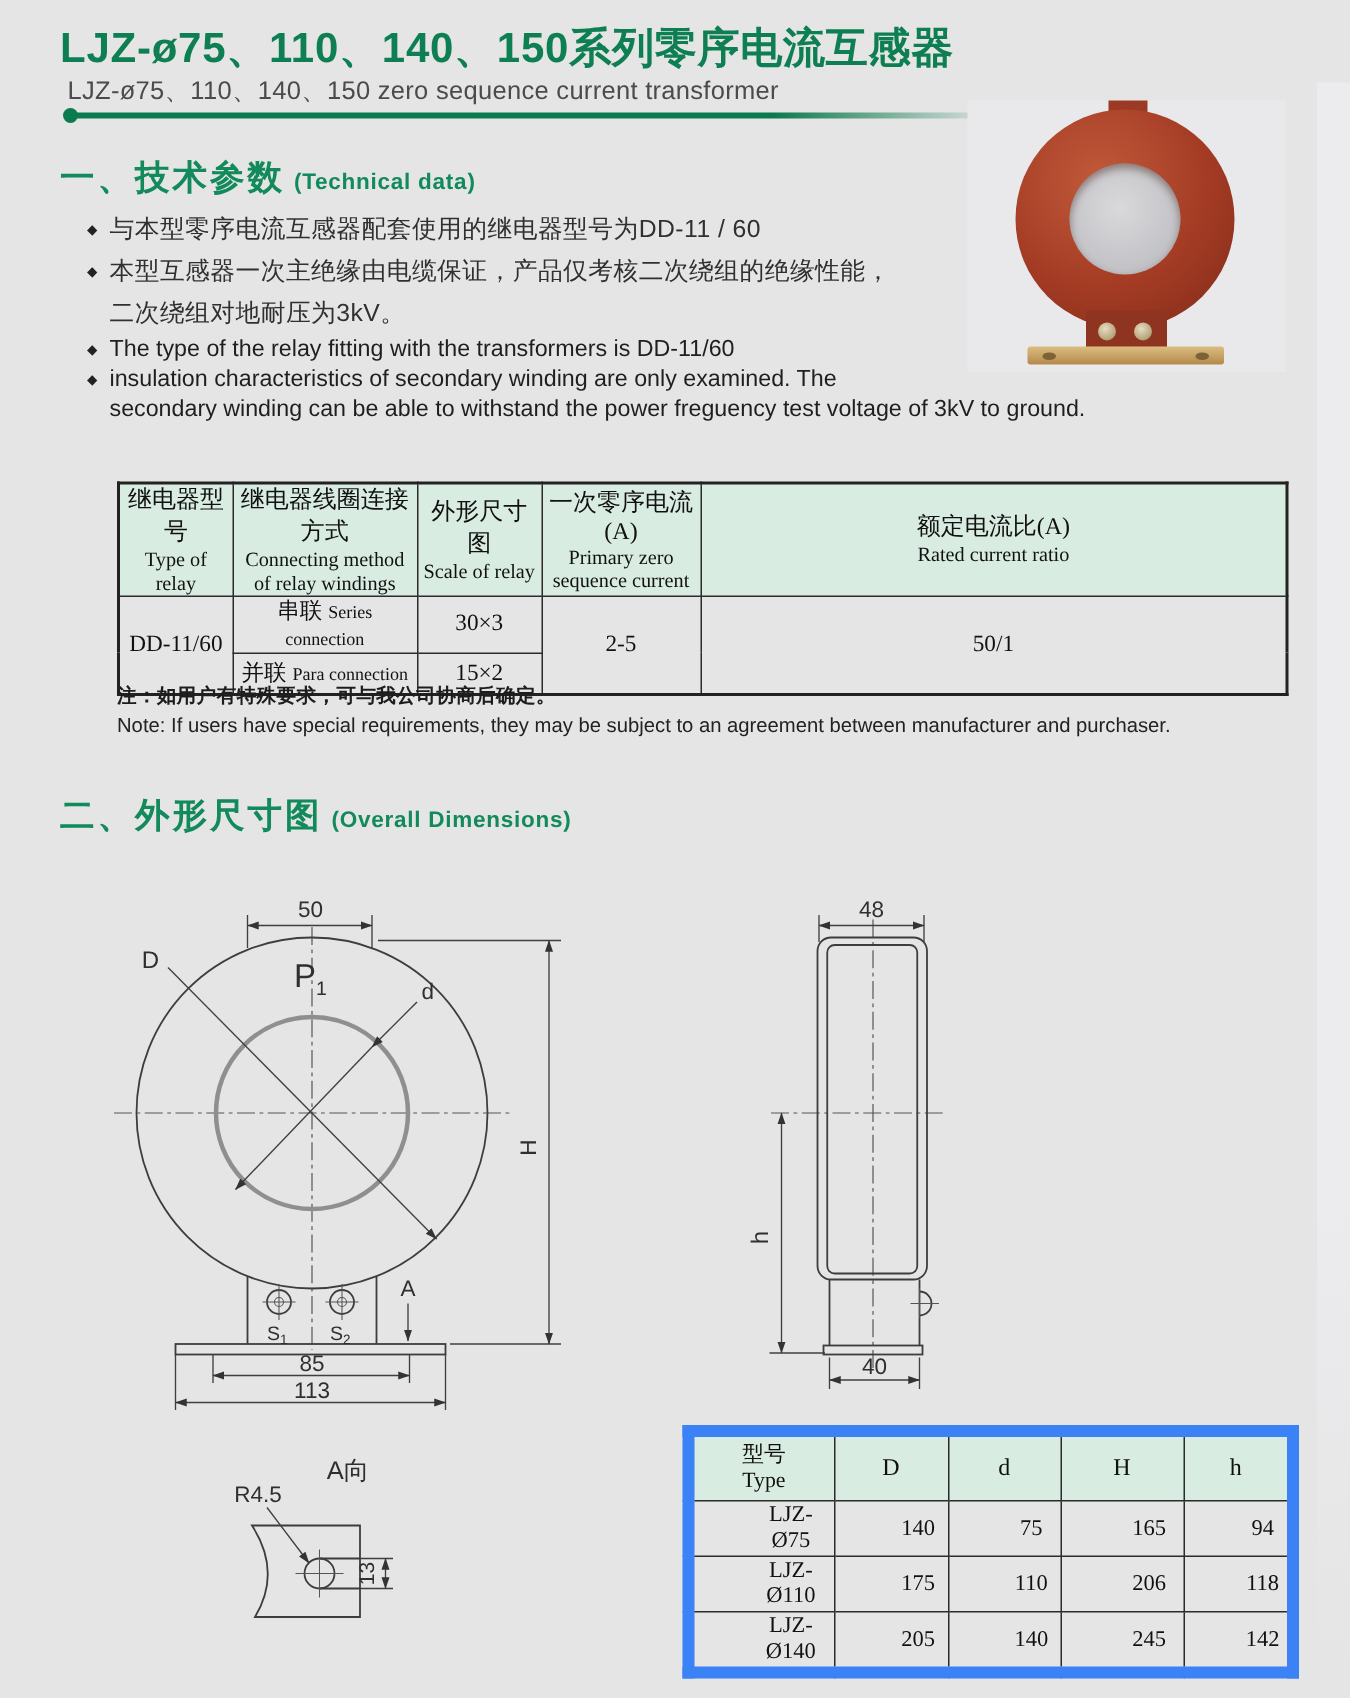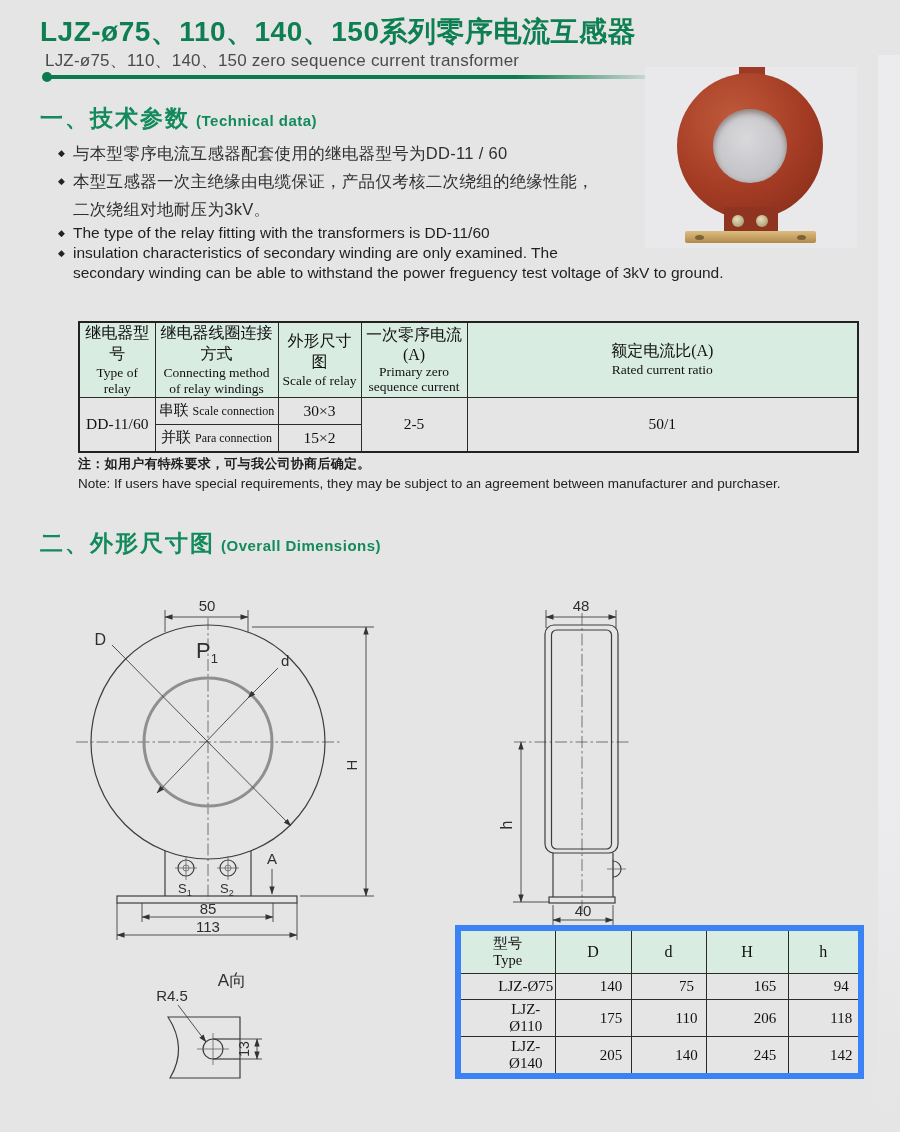--- a/index.html
+++ b/index.html
@@ -52,22 +52,22 @@
   .relay-table{border:2px solid #222;}
   .relay-table thead th{background:#d9ece2;font-weight:normal;height:72px;}
   .relay-table .cnh{font-size:16px;color:#111;}
   .relay-table .enh{font-size:13.5px;line-height:1.18;color:#111;}
   .relay-table tbody td{height:26px;font-size:15.5px;color:#111;}
   .relay-table .conn-cn{font-size:15px;}
   .relay-table .conn-en{font-size:12px;}
   .note-block{position:absolute;left:78px;top:455px;}
   .note-cn{font-size:13px;font-weight:bold;color:#1d1d1d;letter-spacing:0.3px;}
   .note-en{font-size:13.5px;color:#222;margin-top:3px;}
-  .dim-table{position:absolute;left:455px;top:925px;width:403px;
-        font-family:"Liberation Serif",serif;table-layout:fixed;border:6px solid #3b82f6;}
+  .dim-table{position:absolute;left:455px;top:950px;width:403px;
+        font-family:"Liberation Serif",serif;table-layout:fixed;border:8px solid #3b82f6;}
   .dim-table th,.dim-table td{border:1px solid #2b2b2b;text-align:center;vertical-align:middle;}
   .dim-table thead th{background:#d9ece2;height:40px;font-weight:normal;font-size:16px;color:#111;}
   .dim-table thead .two{font-size:14.5px;line-height:1.2;}
   .dim-table tbody td{height:23px;font-size:15px;color:#111;padding-left:37px;}
   
   .drawing{position:absolute;left:0;top:570px;}
   .drawing text{font-family:"Liberation Sans",sans-serif;fill:#2f2f2f;}
   .oline{stroke:#3d3d3d;stroke-width:1.2;fill:none;}
   .thick{stroke:#8f8f8f;stroke-width:3;fill:none;}
   .dim{stroke:#3f3f3f;stroke-width:0.9;fill:none;}
@@ -161,21 +161,21 @@
           </th>
         <th>
             <div class="cnh">额定电流比(A)</div>
             <div class="enh">Rated  current ratio</div>
           </th>
       </tr>
     </thead>
     <tbody>
       <tr>
         <td rowspan="2">DD-11/60</td>
-        <td><span class="conn-cn">串联</span> <span class="conn-en">Scale connection</span></td>
+        <td><span class="conn-cn">串联</span> <span class="conn-en">Series connection</span></td>
         <td>30×3</td>
         <td rowspan="2">2-5</td>
         <td rowspan="2">50/1</td>
       </tr>
       <tr>
         <td><span class="conn-cn">并联</span> <span class="conn-en">Para connection</span></td>
         <td>15×2</td>
       </tr>
     </tbody>
   </table>

